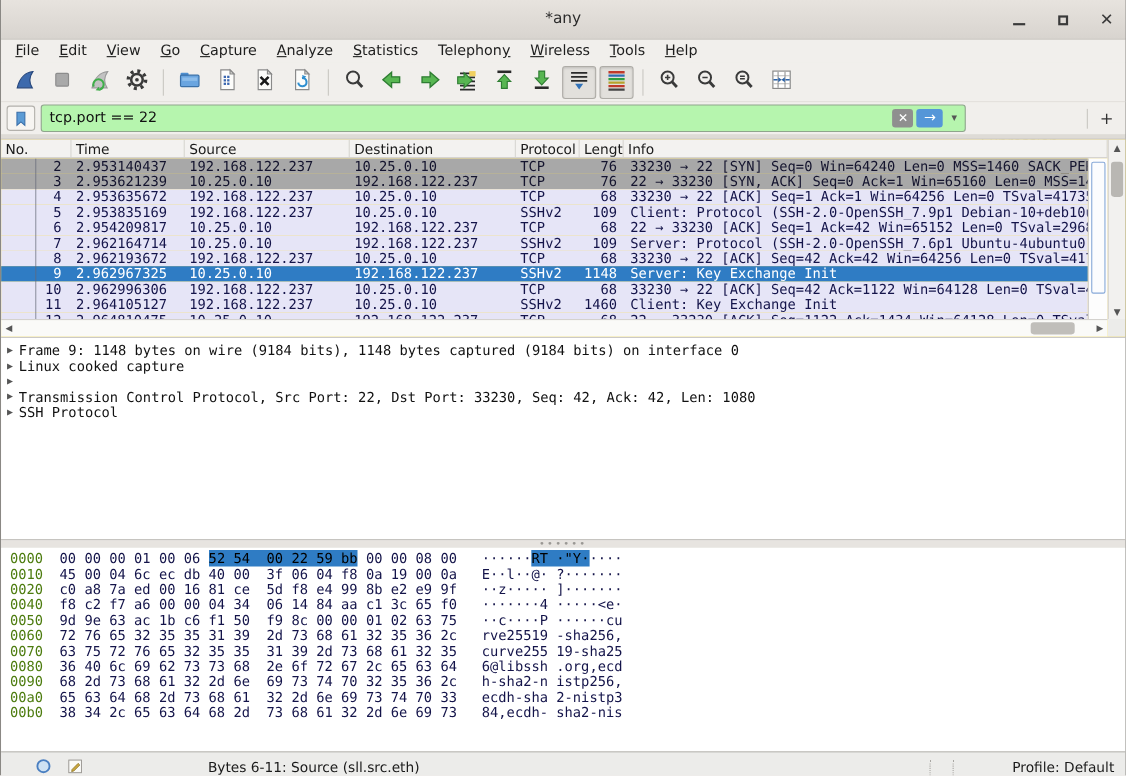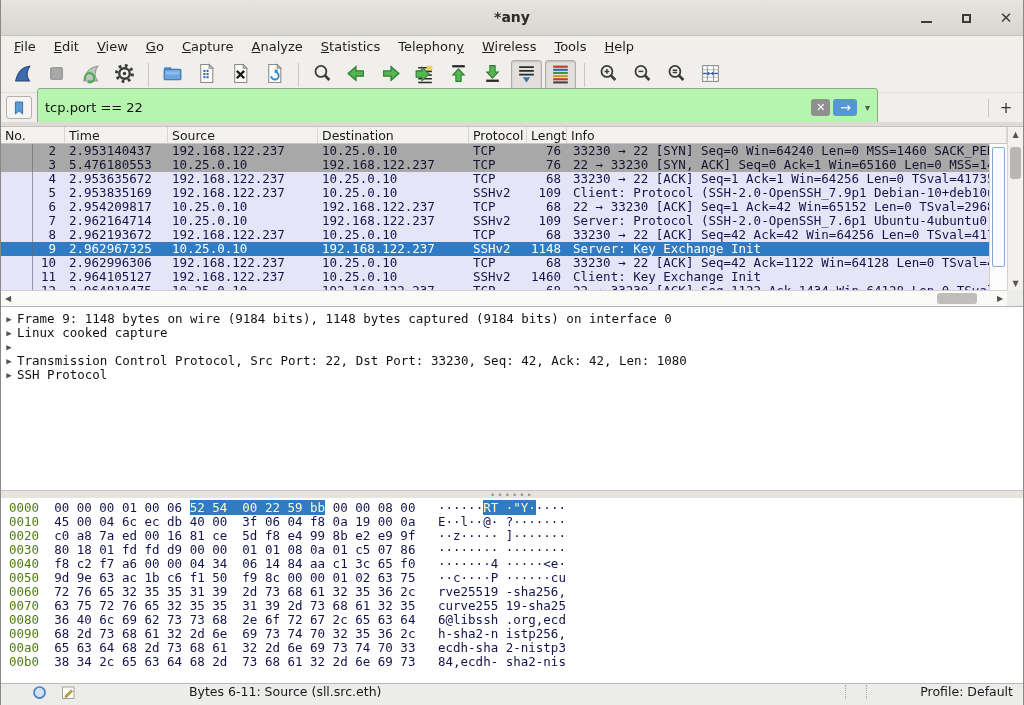--- a/index.html
+++ b/index.html
@@ -2,21 +2,21 @@
 <html><head>
 <meta charset="utf-8">
 <style>
   * { margin:0; padding:0; box-sizing:border-box; }
   html,body { width:1024px; height:705px; overflow:hidden; }
   body { font-family:"DejaVu Sans", sans-serif; font-size:13px; color:#1a1a1a; background:#efedea; }
   .win { width:1024px; height:705px; display:flex; flex-direction:column; border-left:1px solid #8a8884; border-right:1px solid #8a8884; }
 
   
   .titlebar { height:36px; background:linear-gradient(#e7e3de,#d8d4cf); position:relative; flex:none; border-bottom:1px solid #c4c0ba; }
-  .title { position:absolute; left:0; right:0; top:9px; text-align:center; font-weight:bold; font-size:14px; color:#2b2b2b; }
+  .title { position:absolute; left:0; right:0; top:9px; text-align:center; font-weight:normal; font-size:14px; color:#2b2b2b; }
   .winbtns { position:absolute; right:8px; top:0; height:36px; display:flex; align-items:center; gap:22px; }
   .wbtn { width:18px; height:18px; display:flex; align-items:center; justify-content:center; cursor:default; }
   .min-glyph { width:11px; height:2px; background:#3a3a3a; margin-top:8px; }
   .max-glyph { width:9px; height:9px; border:2px solid #3a3a3a; }
   .close-glyph { font-size:15px; font-weight:bold; color:#3a3a3a; line-height:1; }
 
   
   .menubar { height:21px; background:#f1efec; display:flex; align-items:center; padding-left:4px; flex:none; }
   .menu-item { padding:2px 9px; font-size:13px; color:#1e1e1e; }
   .menu-item u { text-decoration:underline; }
@@ -25,21 +25,21 @@
   .toolbar { height:36px; background:#f1efec; display:flex; align-items:center; padding-left:6px; gap:3px; flex:none; border-bottom:1px solid #e0ded9; }
   .tbtn { width:31px; height:30px; display:flex; align-items:center; justify-content:center; border:1px solid transparent; border-radius:3px; }
   .tbtn.pressed { background:#e2e0dc; border-color:#aeaca7; box-shadow:inset 0 1px 2px rgba(0,0,0,.15); }
   .tbtn svg { width:21px; height:21px; }
   .tsep { width:1px; height:24px; background:#c9c7c2; margin:0 5px; }
 
   
   .filterbar { height:29px; background:#f1efec; display:flex; align-items:center; padding:2px 5px; gap:5px; flex:none; }
   .bookmark-btn { width:26px; height:23px; border:1px solid #b3b1ac; border-radius:3px; background:#f7f5f2; display:flex; align-items:center; justify-content:center; }
   .bookmark-btn svg { width:16px; height:16px; }
-  .filter-field { flex:1; height:39px; background:#b6f5ae; border:1px solid #8fa58c; border-radius:3px; display:flex; align-items:center; padding:0 3px 0 7px; }
+  .filter-field { flex:1; height:25px; background:#b6f5ae; border:1px solid #8fa58c; border-radius:3px; display:flex; align-items:center; padding:0 3px 0 7px; }
   .filter-text { flex:1; font-size:13px; color:#111; }
   .ffbtn { display:flex; align-items:center; justify-content:center; border-radius:3px; margin-left:3px; }
   .clear-btn { width:19px; height:17px; background:#8f8f8f; color:#fff; font-size:11px; font-weight:bold; }
   .apply-btn { width:24px; height:17px; background:#5596d8; color:#fff; font-size:13px; }
   .caret-btn { width:14px; height:17px; color:#555; font-size:10px; background:transparent; }
   .expression-label { font-size:13px; color:#2a2a2a; padding:0 8px;margin-top:45px; }
   .fsep { width:1px; height:18px; background:#c9c7c2; }
   .add-filter-btn { width:24px; height:22px; display:flex; align-items:center; justify-content:center; font-size:15px; color:#333; }
 
   .gap5 { height:5px; background:#dedbd6; flex:none; border-bottom:1px solid #c6c4c0; }
@@ -80,24 +80,24 @@
   .dtri { width:16px; text-align:center; color:#555; font-size:9px; flex:none; }
 
   .splitter { height:8px; background:#e7e4e0; border-top:1px solid #c6c4c0; display:flex; align-items:center; justify-content:center; flex:none; }
   .splitter-dots { color:#9a9894; font-size:9px; letter-spacing:2px; line-height:4px; }
 
   
   .hexpane { height:185px; flex:none; background:#fff; padding:3px 0 0 8px;
              font-family:"DejaVu Sans Mono", monospace; font-size:12.5px; color:#14144a; overflow:hidden; }
   .hexrow { height:14px; line-height:14px; white-space:pre; }
   .hoff { color:#4d7c0f; }
-  .hsel { background:#2f7cc4; color:#fef9c3; }
-
-  
-  .statusbar { height:22px; flex:none; background:#ececea; border-top:1px solid #bab8b4; display:flex; align-items:flex-start; font-size:12.5px; color:#1a1a1a; }
+  .hsel { background:#2f7cc4; color:#000000; }
+
+  
+  .statusbar { height:22px; flex:none; background:#ececea; border-top:1px solid #bab8b4; display:flex; align-items:flex-end; font-size:12.5px; color:#1a1a1a; }
   .sb-icon { width:17px; height:17px; flex:none; }
   .expert-wrap { margin-left:30px; }
   .comment-wrap { margin-left:12px; }
   .sb-selection { margin-left:112px; }
   .sb-right { margin-left:auto; display:flex; align-items:center; }
   .sb-sep { width:1px; height:14px; border-left:1px dotted #a8a6a2; margin:0 10px; }
   .sb-profile { margin-right:10px;margin-left:43px; }
 </style>
 </head>
 <body>
@@ -329,21 +329,21 @@
           <div class="pc pc-no">2</div>
           <div class="pc pc-time">2.953140437</div>
           <div class="pc pc-src">192.168.122.237</div>
           <div class="pc pc-dst">10.25.0.10</div>
           <div class="pc pc-proto">TCP</div>
           <div class="pc pc-len">76</div>
           <div class="pc pc-info">33230 → 22 [SYN] Seq=0 Win=64240 Len=0 MSS=1460 SACK_PERM</div>
         </div>
         <div class="prow pgrid c-gray">
           <div class="pc pc-no">3</div>
-          <div class="pc pc-time">5.476180553</div>
+          <div class="pc pc-time">2.953621239</div>
           <div class="pc pc-src">10.25.0.10</div>
           <div class="pc pc-dst">192.168.122.237</div>
           <div class="pc pc-proto">TCP</div>
           <div class="pc pc-len">76</div>
           <div class="pc pc-info">22 → 33230 [SYN, ACK] Seq=0 Ack=1 Win=65160 Len=0 MSS=1460</div>
         </div>
         <div class="prow pgrid c-tcp">
           <div class="pc pc-no">4</div>
           <div class="pc pc-time">2.953635672</div>
           <div class="pc pc-src">192.168.122.237</div>
@@ -451,21 +451,20 @@
     </div>
 
   <div class="splitter">
     <div class="splitter-dots">••••••</div>
   </div>
 
   <div class="hexpane">
       <div class="hexrow"><span class="hoff">0000</span><span>  </span><span>00 00 00 01 00 06 </span><span class="hsel">52 54  00 22 59 bb</span><span> 00 00 08 00</span><span>   </span><span>······</span><span class="hsel">RT ·"Y·</span><span>····</span></div>
       <div class="hexrow"><span class="hoff">0010</span><span>  </span><span>45 00 04 6c ec db 40 00  3f 06 04 f8 0a 19 00 0a</span><span>   </span><span>E··l··@· ?·······</span></div>
       <div class="hexrow"><span class="hoff">0020</span><span>  </span><span>c0 a8 7a ed 00 16 81 ce  5d f8 e4 99 8b e2 e9 9f</span><span>   </span><span>··z····· ]·······</span></div>
-      <div class="hexrow"><span class="hoff">0030</span><span>  </span><span>80 18 01 fd fd d9 00 00  01 01 08 0a 01 c5 07 86</span><span>   </span><span>········ ········</span></div>
       <div class="hexrow"><span class="hoff">0040</span><span>  </span><span>f8 c2 f7 a6 00 00 04 34  06 14 84 aa c1 3c 65 f0</span><span>   </span><span>·······4 ·····&lt;e·</span></div>
       <div class="hexrow"><span class="hoff">0050</span><span>  </span><span>9d 9e 63 ac 1b c6 f1 50  f9 8c 00 00 01 02 63 75</span><span>   </span><span>··c····P ······cu</span></div>
       <div class="hexrow"><span class="hoff">0060</span><span>  </span><span>72 76 65 32 35 35 31 39  2d 73 68 61 32 35 36 2c</span><span>   </span><span>rve25519 -sha256,</span></div>
       <div class="hexrow"><span class="hoff">0070</span><span>  </span><span>63 75 72 76 65 32 35 35  31 39 2d 73 68 61 32 35</span><span>   </span><span>curve255 19-sha25</span></div>
       <div class="hexrow"><span class="hoff">0080</span><span>  </span><span>36 40 6c 69 62 73 73 68  2e 6f 72 67 2c 65 63 64</span><span>   </span><span>6@libssh .org,ecd</span></div>
       <div class="hexrow"><span class="hoff">0090</span><span>  </span><span>68 2d 73 68 61 32 2d 6e  69 73 74 70 32 35 36 2c</span><span>   </span><span>h-sha2-n istp256,</span></div>
       <div class="hexrow"><span class="hoff">00a0</span><span>  </span><span>65 63 64 68 2d 73 68 61  32 2d 6e 69 73 74 70 33</span><span>   </span><span>ecdh-sha 2-nistp3</span></div>
       <div class="hexrow"><span class="hoff">00b0</span><span>  </span><span>38 34 2c 65 63 64 68 2d  73 68 61 32 2d 6e 69 73</span><span>   </span><span>84,ecdh- sha2-nis</span></div>
     </div>
 

